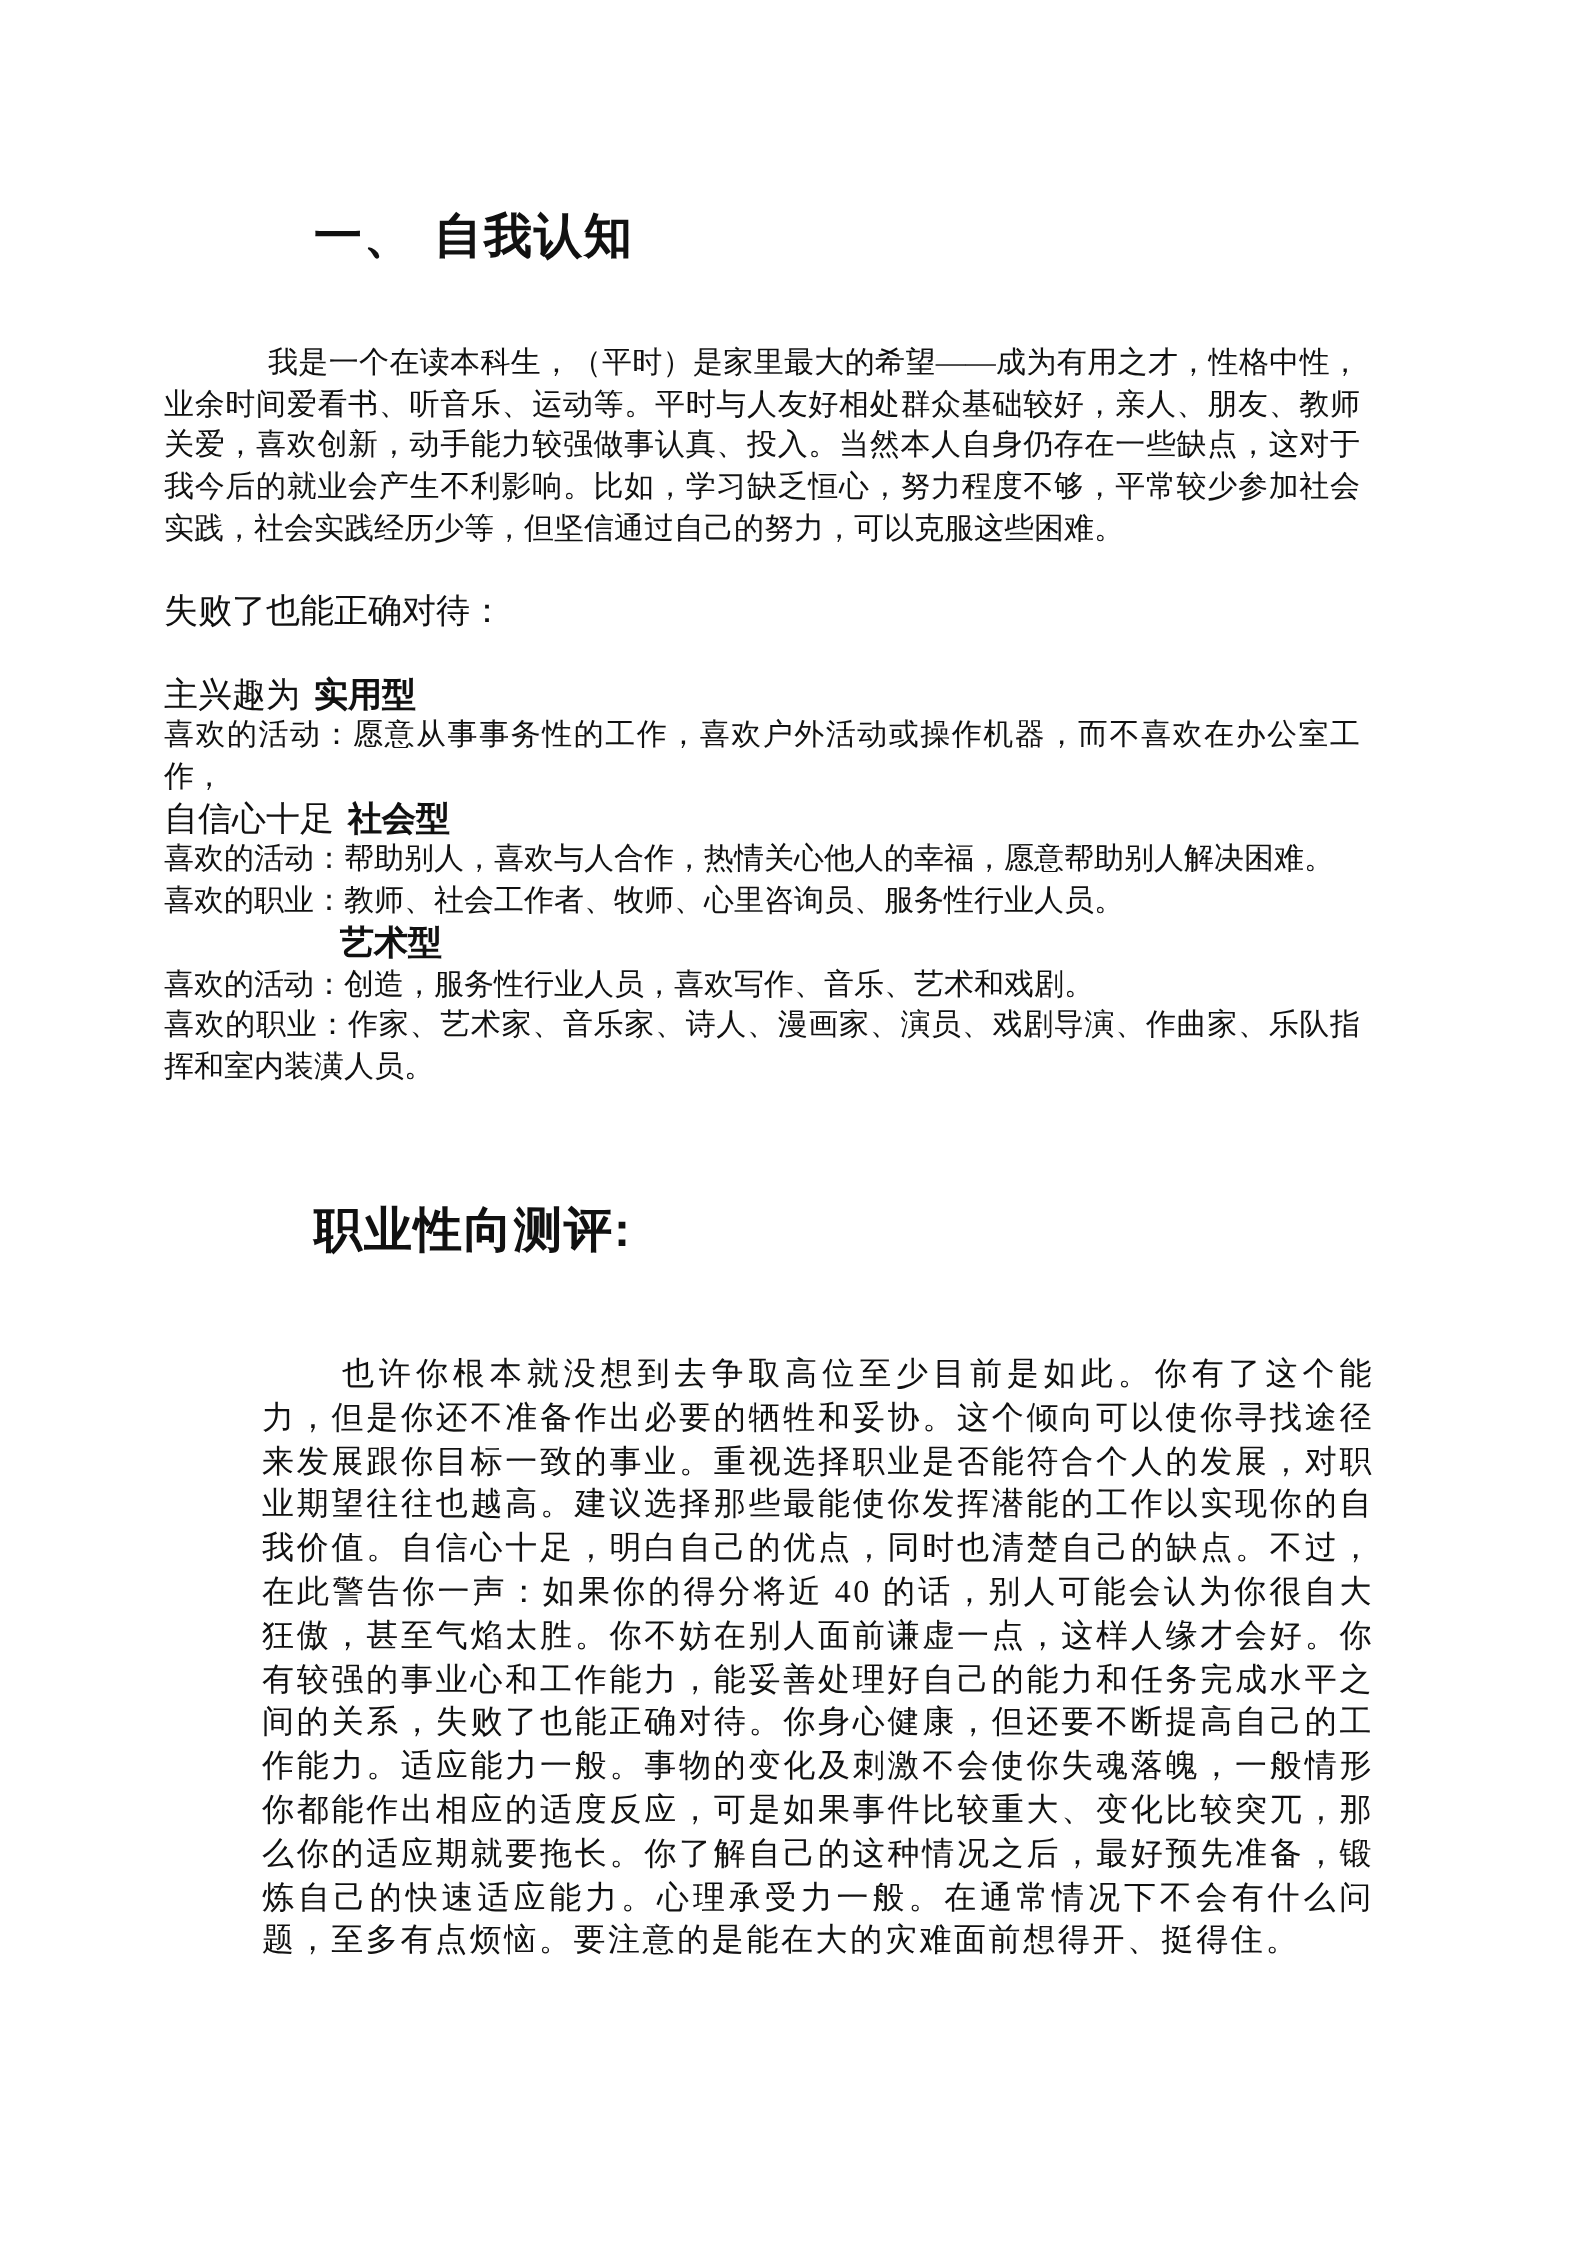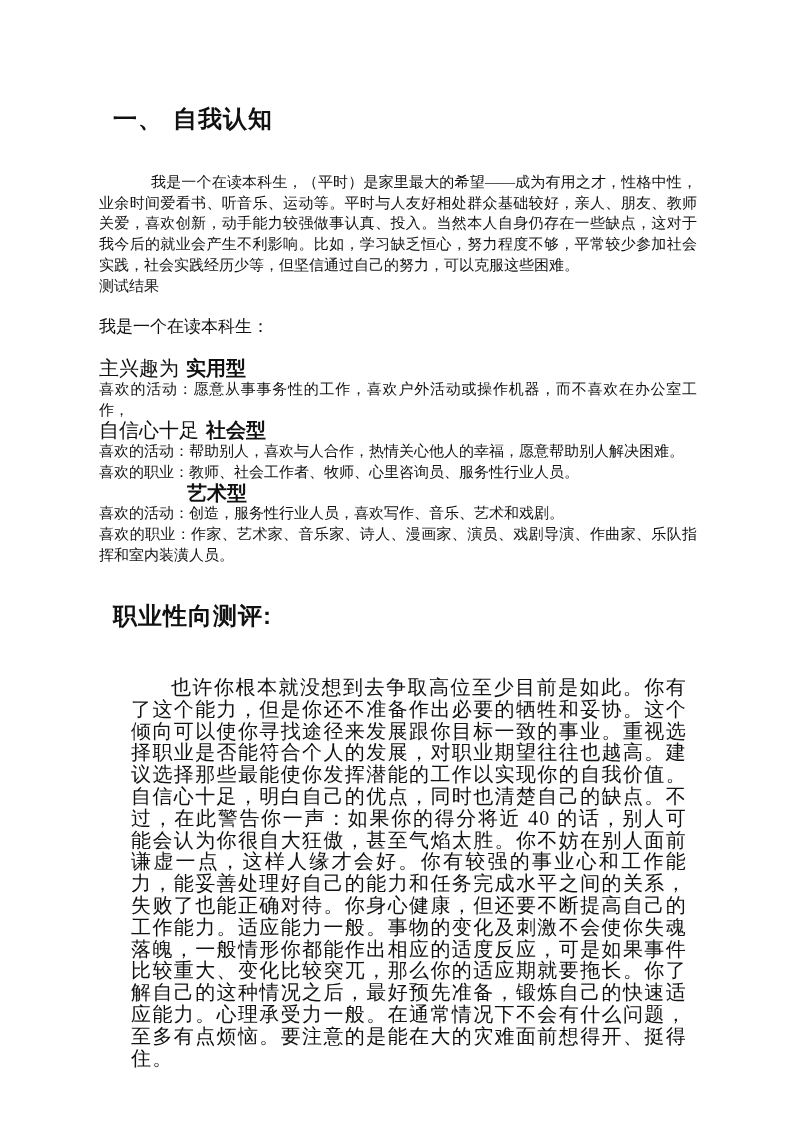--- a/index.html
+++ b/index.html
@@ -5,72 +5,71 @@
   html,body { margin:0; padding:0; background:#e8e8e8; }
   .page {
     position:relative;
     width:793px; height:1122px;
     margin:0 auto;
     background:#ffffff;
     color:#111111;
     overflow:hidden;
     font-family:"Liberation Serif","DejaVu Serif",serif;
   }
-  .h-sans { font-family:"Liberation Sans","DejaVu Sans",sans-serif; font-weight:bold; }
+  .h-sans { font-family:"Liberation Sans","DejaVu Sans",sans-serif; font-weight:bold;margin-left:44px; }
 
   .heading1 {
     position:absolute; left:113px; top:104px;
     font-size:24px; line-height:30px; letter-spacing:1px;
   }
   .heading1 .num { margin-right:10px; }
 
   .upper {
-    position:absolute; left:99px; top:172px; width:598px;
+    position:absolute; left:82px; top:172px; width:598px;
     font-size:15px; line-height:20.7px;
     text-align:justify;
   }
   .upper p, .upper div { margin:0; padding:0; }
   .intro { text-indent:52px; }
   .career-heading { font-size:17px; margin-top:20.7px !important; }
-  .sec-head { font-size:20px; }
+  .sec-head { font-size:17px; }
   .sec-head-first { margin-top:20.7px !important; }
   .type { font-family:"Liberation Sans","DejaVu Sans",sans-serif; font-weight:bold; margin-left:7px; }
   .art-indent { padding-left:88px !important; }
   .art-indent .type { margin-left:0;margin-top:29px; }
 
   .heading2 {
     position:absolute; left:113px; top:601px;
     font-size:24px; line-height:30px; letter-spacing:1px;text-align:right;
   }
 
   .assess {
     position:absolute; left:131px; top:677px; width:556px;
-    font-size:20px; line-height:21.8px;
+    font-size:16px; line-height:21.8px;
     letter-spacing:1.3px;
     text-align:justify;
     text-indent:40px;
     margin:0;
   }
 </style>
 </head>
 <body>
 
 <div class="page">
 
   <div class="heading1 h-sans">
     <span class="num">一、</span><span>自我认知</span>
   </div>
 
   <div class="upper">
 
     <p class="intro">我是一个在读本科生，（平时）是家里最大的希望——成为有用之才，性格中性，业余时间爱看书、听音乐、运动等。平时与人友好相处群众基础较好，亲人、朋友、教师关爱，喜欢创新，动手能力较强做事认真、投入。当然本人自身仍存在一些缺点，这对于我今后的就业会产生不利影响。比如，学习缺乏恒心，努力程度不够，平常较少参加社会实践，社会实践经历少等，但坚信通过自己的努力，可以克服这些困难。</p>
 
-    <div>测试结果</div>
 
-    <div class="career-heading">我是一个在读本科生：</div>
+    <div class="career-heading">失败了也能正确对待：</div>
 
     <div class="sec-head sec-head-first">
       <span>主兴趣为</span><span class="type">实用型</span>
     </div>
     <div>喜欢的活动：愿意从事事务性的工作，喜欢户外活动或操作机器，而不喜欢在办公室工作，</div>
 
     <div class="sec-head">
       <span>自信心十足</span><span class="type">社会型</span>
     </div>
     <div>喜欢的活动：帮助别人，喜欢与人合作，热情关心他人的幸福，愿意帮助别人解决困难。</div>

